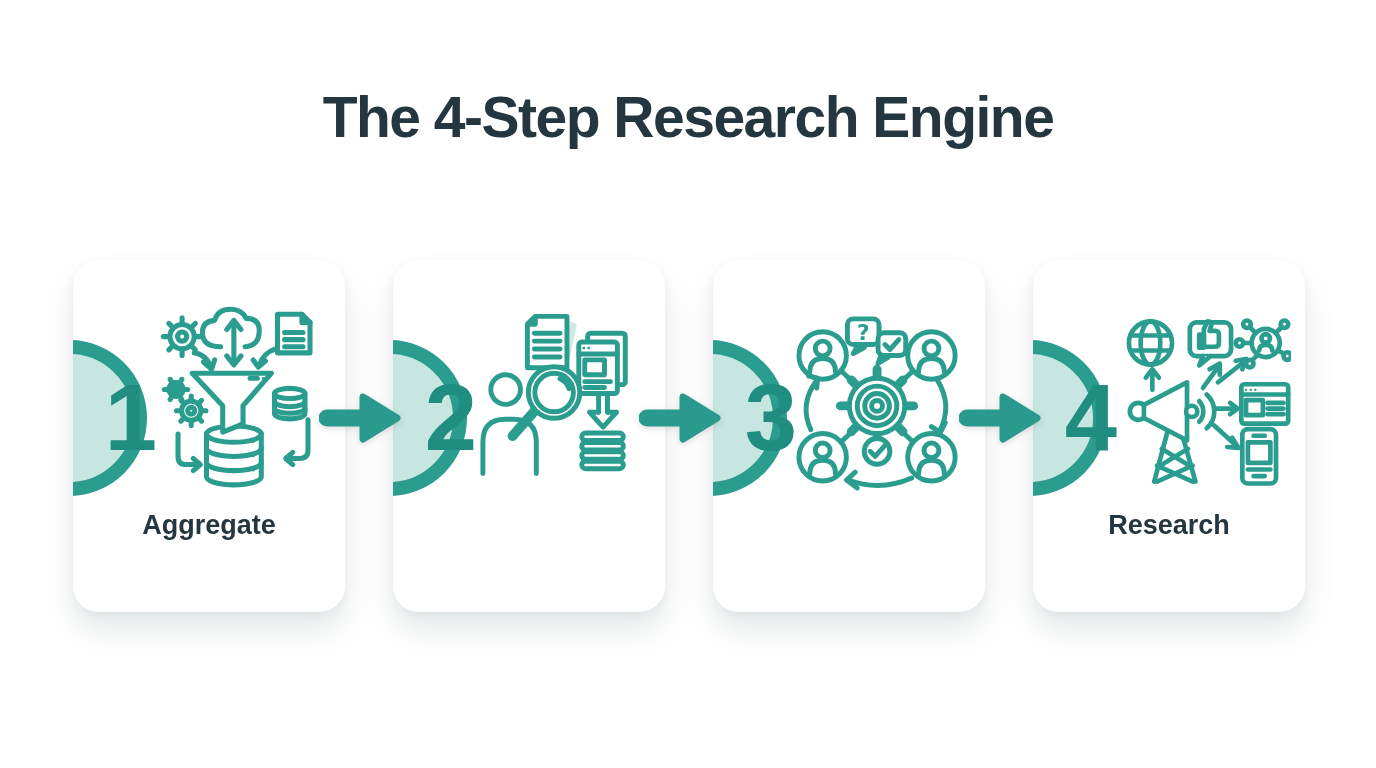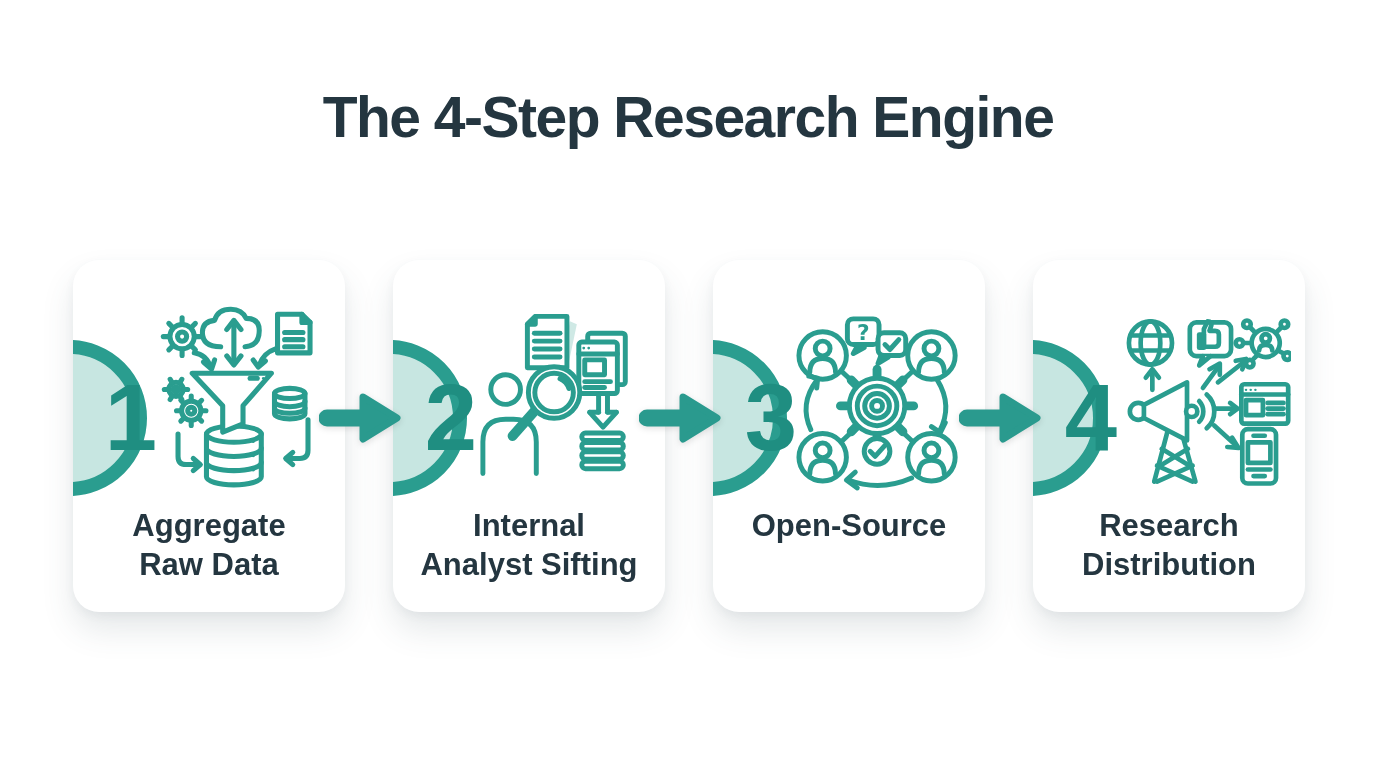--- a/index.html
+++ b/index.html
@@ -32,21 +32,21 @@
   .badge-num {
     position:absolute; left:14px; top:110px; width:88px;
     text-align:center; font-size:94px; line-height:96px;
     font-weight:700; color:#1f8e81;
   }
   .icon-box { position:absolute; left:80px; top:36px; width:178px; height:198px; }
   .icon-box svg { width:100%; height:100%; }
 
   .card-label {
     position:absolute; left:0; right:0; top:246px;
-    text-align:center; font-size:31px; line-height:39px;
+    text-align:center; font-size:27px; line-height:39px;
     font-weight:700; color:#243640;
   }
 
   .flow-arrow { position:absolute; top:388px; width:84px; height:60px; z-index:5;
     filter:drop-shadow(0 2px 3px rgba(0,0,0,.12)); }
   .flow-arrow.a1 { left:319px; }
   .flow-arrow.a2 { left:639px; }
   .flow-arrow.a3 { left:959px; }
 
   .ic { stroke:#2a9d8f; fill:none; stroke-width:5; stroke-linecap:round; stroke-linejoin:round; }
@@ -137,21 +137,20 @@
           <circle cx="96" cy="171" r="1.8" fill="#2a9d8f" stroke="none"></circle>
           <path d="M22 136 V158 Q22 166 30 166 H42"></path>
             <path d="M37 160 L44 166 L37 172"></path>
           <path d="M150 122 V152 Q150 160 142 160 H130"></path>
             <path d="M135 154 L128 160 L135 166"></path>
         </g>
       </svg>
     </div>
     <div class="card-label">
       <span>Aggregate</span><br>
-      <span>Raw Data</span>
     </div>
   </div>
 
   <div class="step-card c2">
     <div class="badge"></div>
     <div class="badge-num">2</div>
     <div class="icon-box">
       <svg viewBox="0 0 180 185">
         <g class="ic">
           <path d="M98 18 L105 21 L96 64 L90 61 Z" fill="#cfe9e5" stroke="none"></path>
@@ -191,24 +190,20 @@
             <path d="M118 110 L131.5 125 L145 110"></path>
           </g>
           <g>
             <rect x="110" y="131" width="42" height="7.5" rx="3.7" fill="#ffffff"></rect>
             <rect x="110" y="140.5" width="42" height="7.5" rx="3.7" fill="#ffffff"></rect>
             <rect x="110" y="150" width="42" height="7.5" rx="3.7" fill="#ffffff"></rect>
             <rect x="110" y="159.5" width="42" height="7.5" rx="3.7" fill="#ffffff"></rect>
           </g>
         </g>
       </svg>
-    </div>
-    <div class="card-label">
-      <span>Internal</span><br>
-      <span>Analyst Sifting</span>
     </div>
   </div>
 
   <div class="step-card c3">
     <div class="badge"></div>
     <div class="badge-num">3</div>
     <div class="icon-box">
       <svg viewBox="0 0 180 190">
         <g class="ic">
           <path d="M48 70 L64 85"></path>
@@ -268,21 +263,21 @@
           <path d="M18 130 Q6 104 24 80"></path>
             <path d="M16 76 L25 78 L24 88"></path>
           <path d="M146 80 Q162 106 148 132"></path>
             <path d="M140 127 L149 133 L154 123"></path>
           <path d="M120 179 Q88 193 56 181"></path>
             <path d="M63 173 L54 181 L65 189"></path>
         </g>
       </svg>
     </div>
     <div class="card-label">
-      <span>Open-Source</span><br>
+      <br>
     </div>
   </div>
 
   <div class="step-card c4">
     <div class="badge"></div>
     <div class="badge-num">4</div>
     <div class="icon-box">
       <svg viewBox="0 0 190 195">
         <g class="ic" stroke-width="4.5">
           <g>
@@ -353,21 +348,20 @@
             <path d="M110 112 H131"></path>
               <path d="M125 106 L133 112 L125 118"></path>
             <path d="M108 130 L132 152"></path>
               <path d="M127 143 L134 154 L122 153"></path>
           </g>
         </g>
       </svg>
     </div>
     <div class="card-label">
       <span>Research</span><br>
-      <span>Distribution</span>
     </div>
   </div>
 
   <svg class="flow-arrow a1" viewBox="0 0 84 60">
     <path d="M8 30 H46" stroke="#2a9a8e" stroke-width="17" stroke-linecap="round" fill="none"></path>
     <path d="M44 9 L78 30 L44 51 Z" fill="#2a9a8e" stroke="#2a9a8e" stroke-width="7" stroke-linejoin="round"></path>
   </svg>
   <svg class="flow-arrow a2" viewBox="0 0 84 60">
     <path d="M8 30 H46" stroke="#2a9a8e" stroke-width="17" stroke-linecap="round" fill="none"></path>
     <path d="M44 9 L78 30 L44 51 Z" fill="#2a9a8e" stroke="#2a9a8e" stroke-width="7" stroke-linejoin="round"></path>

